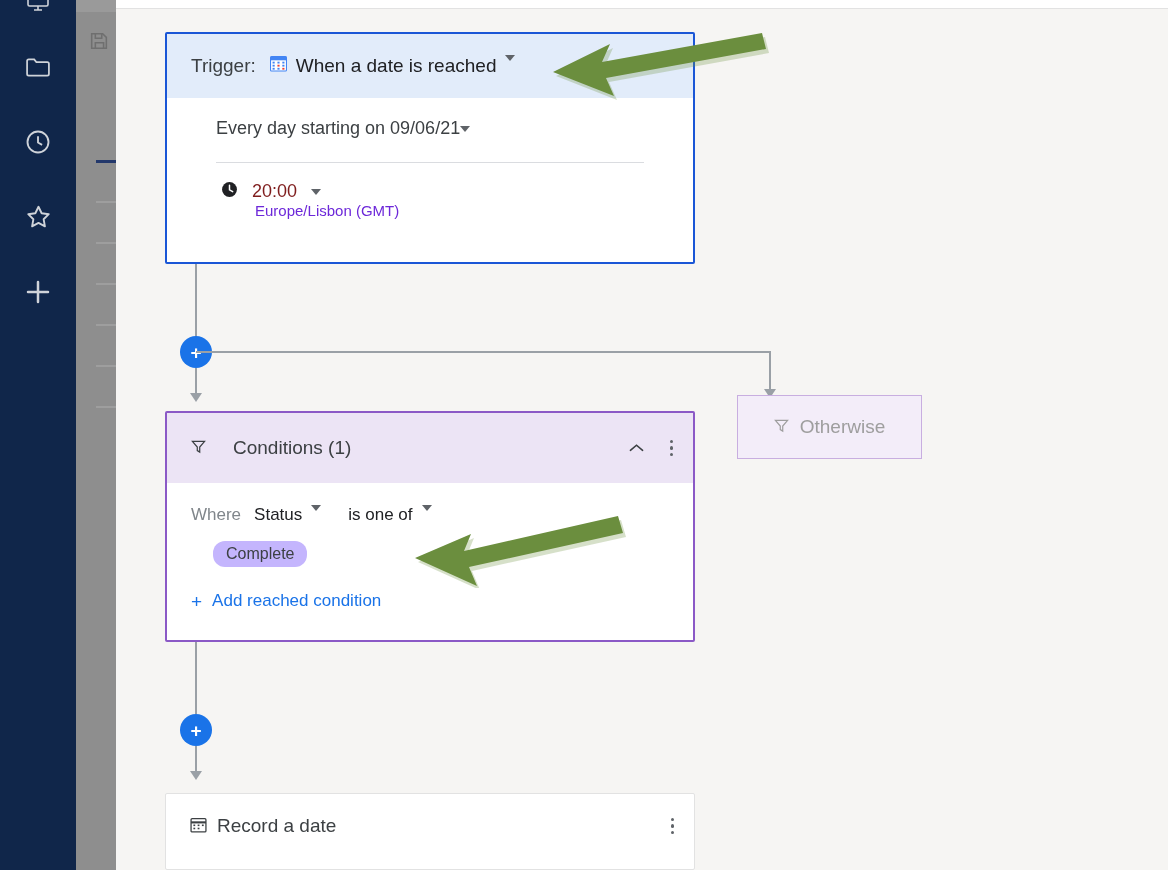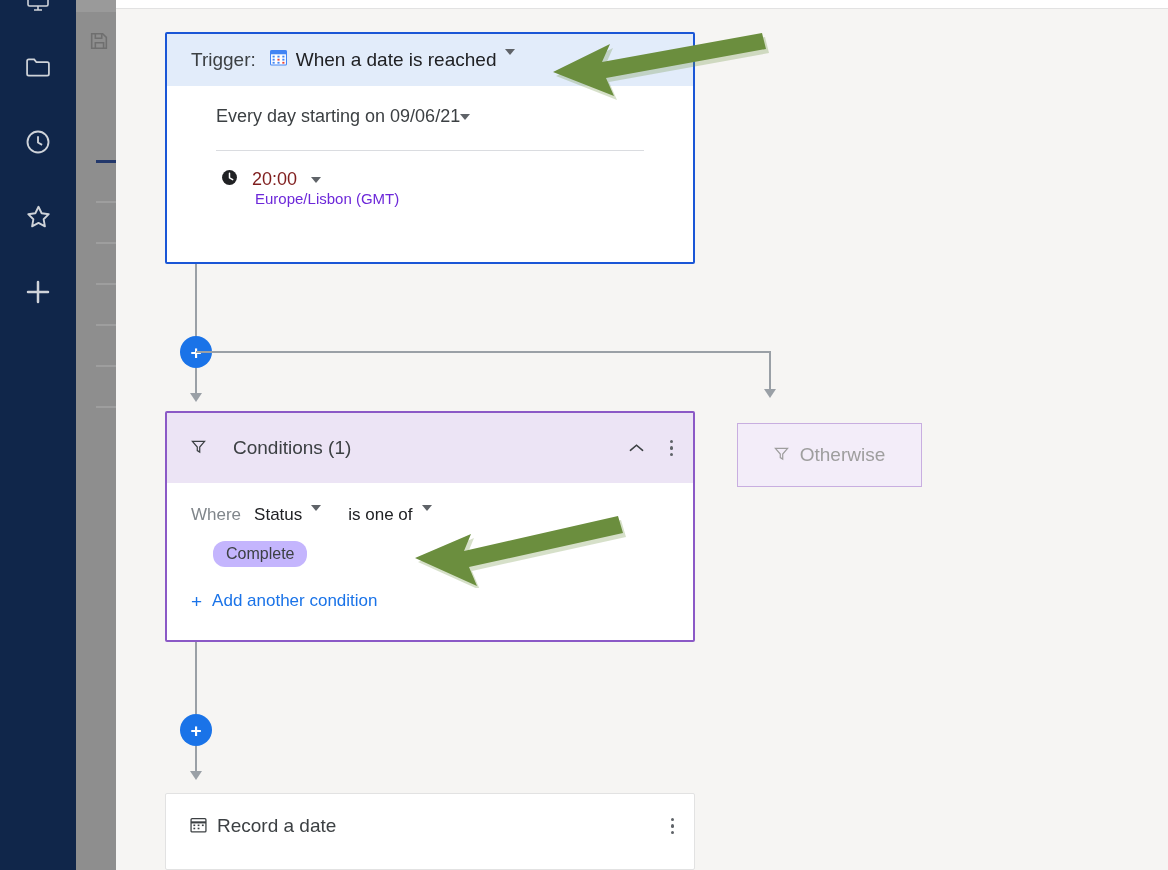--- a/index.html
+++ b/index.html
@@ -62,21 +62,21 @@
   .card { position: absolute; background: #ffffff; }
 
   
   .trigger-card {
     left: 165px; top: 32px; width: 530px; height: 232px;
     border: 2px solid #1a56d6;
     border-radius: 2px;
     background: #ffffff;
   }
   .trigger-head {
-    height: 52px; background: #e2ecfa;
+    height: 64px; background: #e2ecfa;
     display: flex; align-items: center; padding-left: 24px;
     gap: 14px;
   }
   .trigger-label { font-size: 19px; color: #3c4043; }
   .trigger-value-wrap { display: flex; gap: 9px; }
   .trigger-value { font-size: 19px; color: #202124; }
   .cal-icon { display: block; }
   .caret {
     width: 0; height: 0;
     border-left: 5px solid transparent;
@@ -125,21 +125,21 @@
     border-radius: 12px; padding: 4px 13px; font-size: 16px;
   }
   .add-cond {
     margin-top: 24px; display: flex; align-items: center; gap: 10px;
     color: #1a73e8; font-size: 17px; cursor: pointer;
   }
   .plus-sm { font-size: 19px; line-height: 1; color: #1a73e8; }
 
   
   .otherwise {
-    position: absolute; left: 737px; top: 423px; width: 185px; height: 64px;
+    position: absolute; left: 737px; top: 395px; width: 185px; height: 64px;
     border: 1px solid #c8aee0; background: #f3edf9;
     display: flex; align-items: center; justify-content: center; gap: 11px;
   }
   .otherwise-text { font-size: 19px; color: #9e9e9e; }
 
   
   .record-card {
     left: 165px; top: 793px; width: 530px; height: 77px;
     border: 1px solid #e2e2e2; background: #ffffff; border-radius: 2px;
   }
@@ -319,21 +319,21 @@
         <span class="trigger-value-wrap" style="margin-left:14px">
           <span class="field-val">is one of</span>
           <span class="caret"></span>
         </span>
       </div>
       <div class="chip-row">
         <span class="chip">Complete</span>
       </div>
       <div class="add-cond">
         <span class="plus-sm">+</span>
-        <span>Add another condition</span>
+        <span>Add reached condition</span>
       </div>
     </div>
   </div>
 
   <div class="otherwise">
     <span>
       <svg width="15" height="15" viewBox="0 0 16 16" fill="none" stroke="#9e9e9e" stroke-width="1.3">
         <path d="M1.5 2.5h13L9.3 8.6V14L6.7 12.4V8.6z"></path>
       </svg>
     </span>

